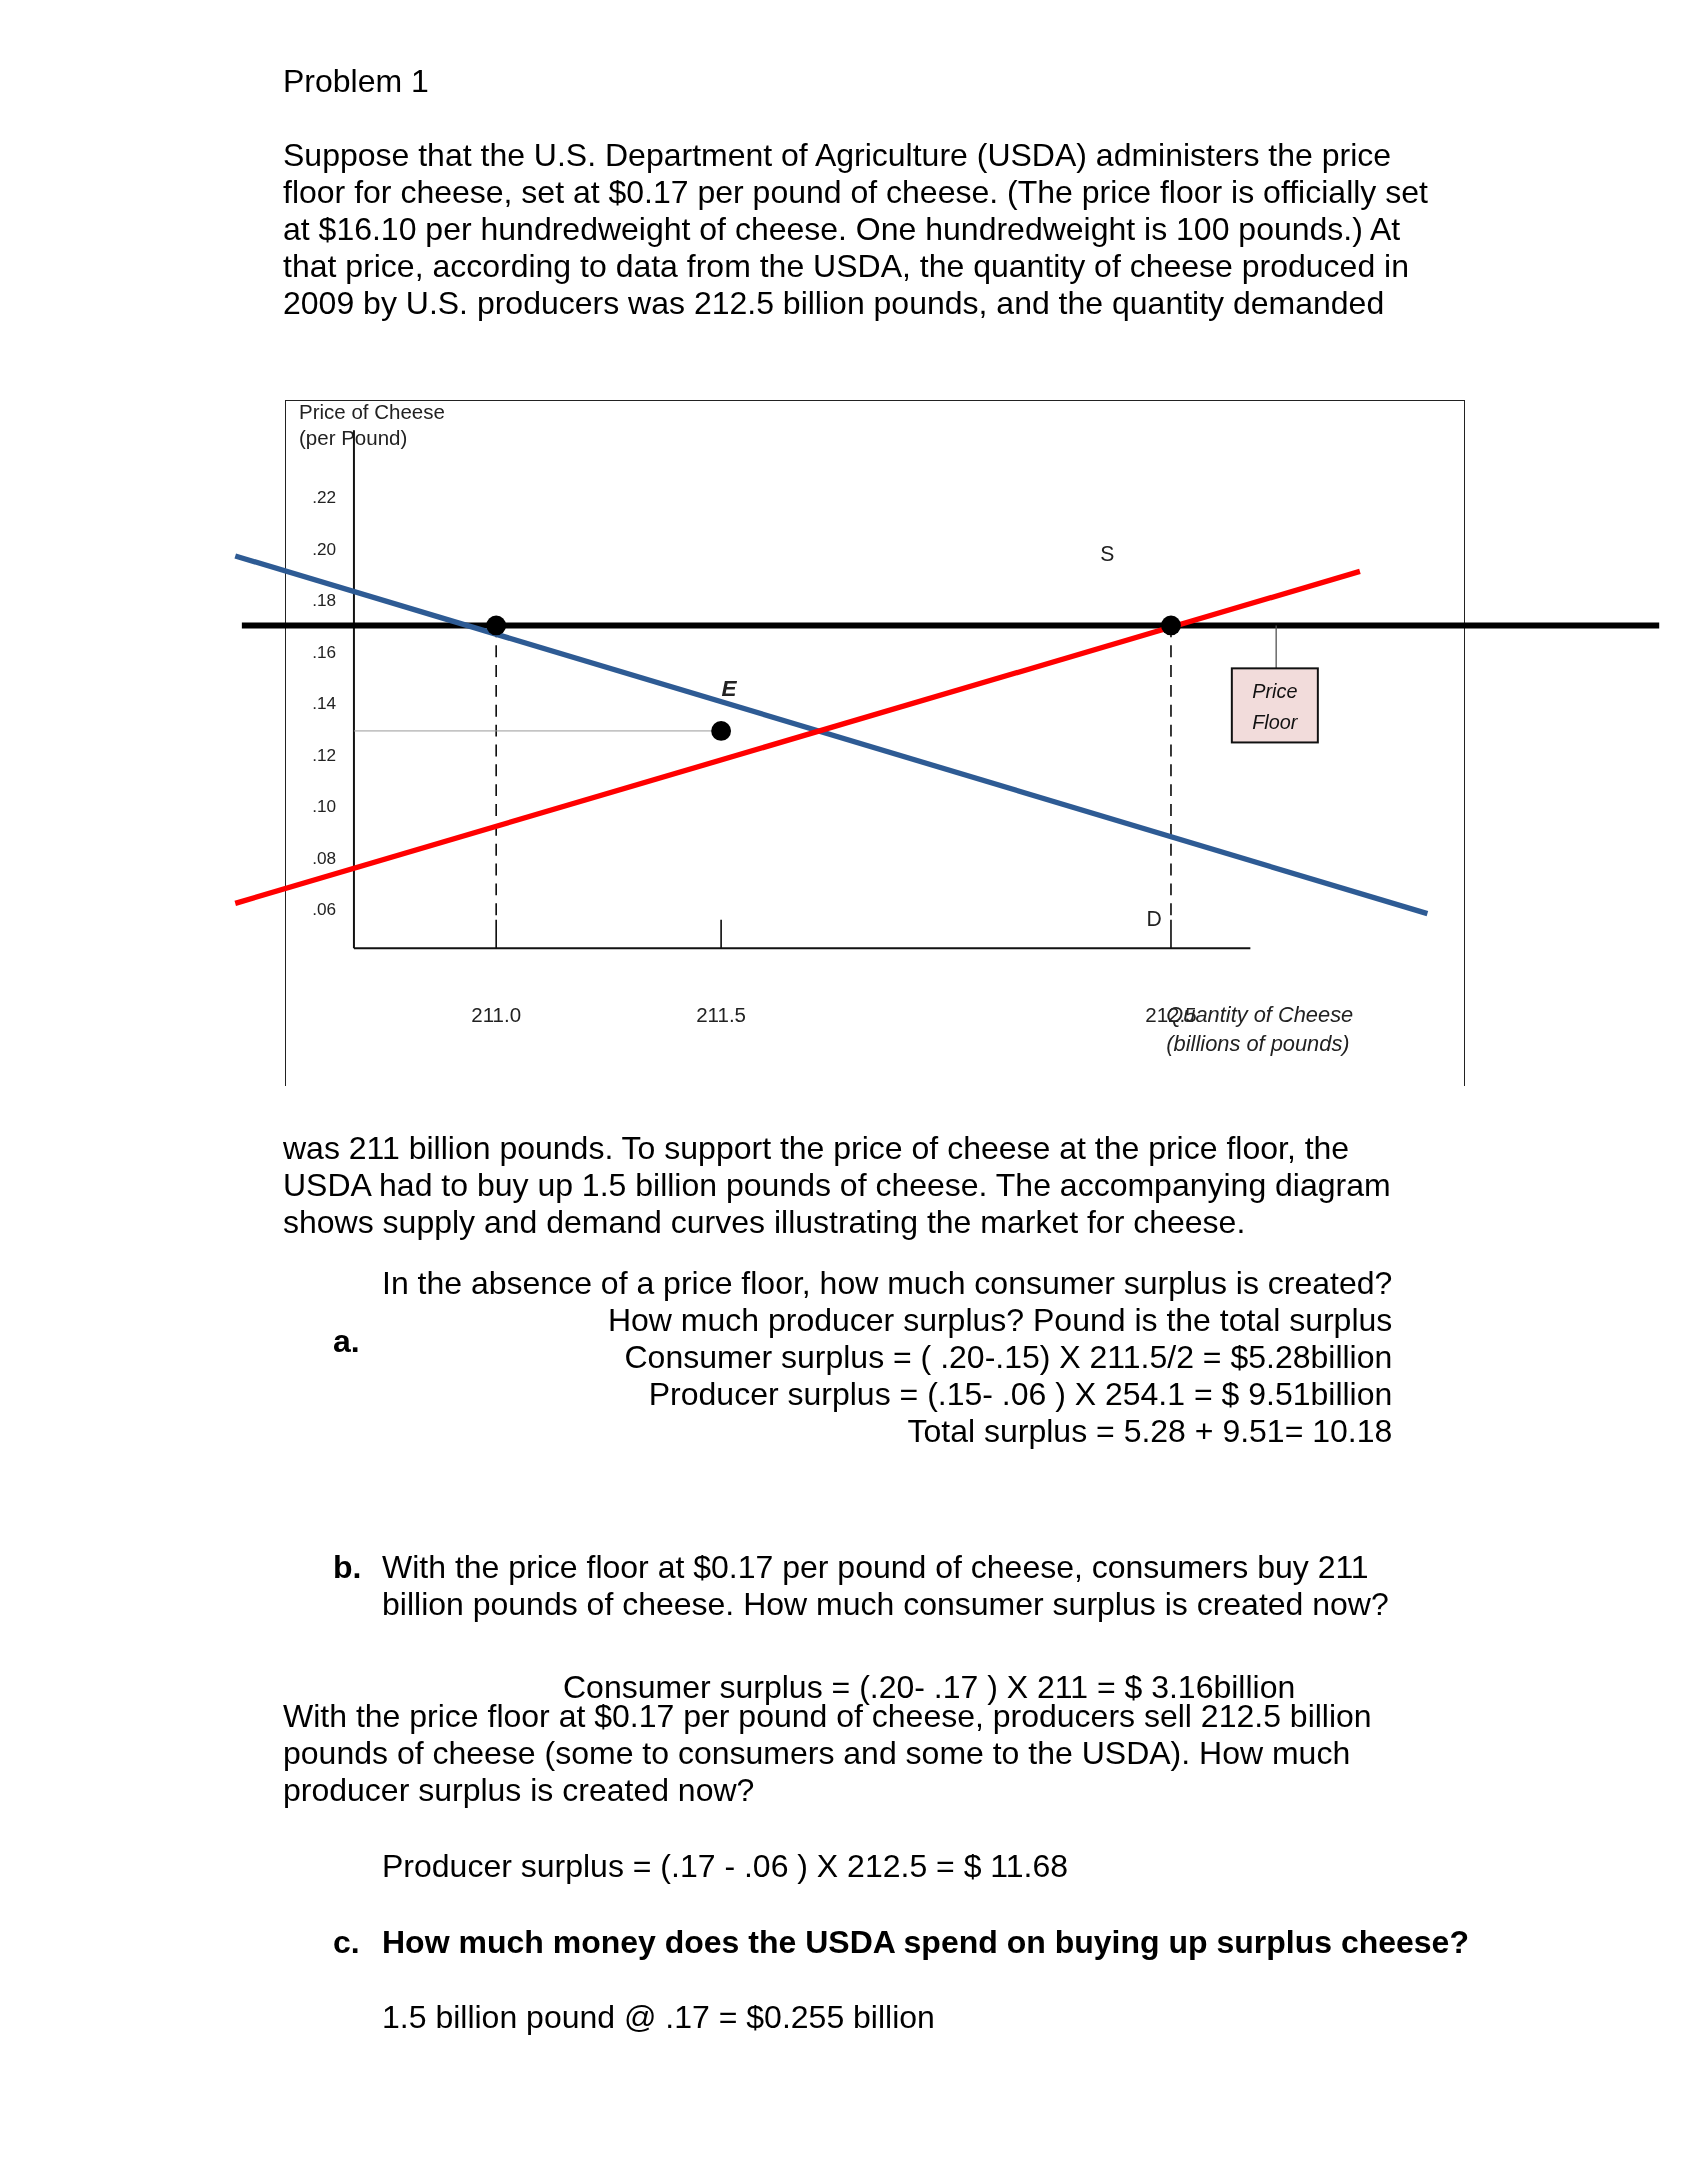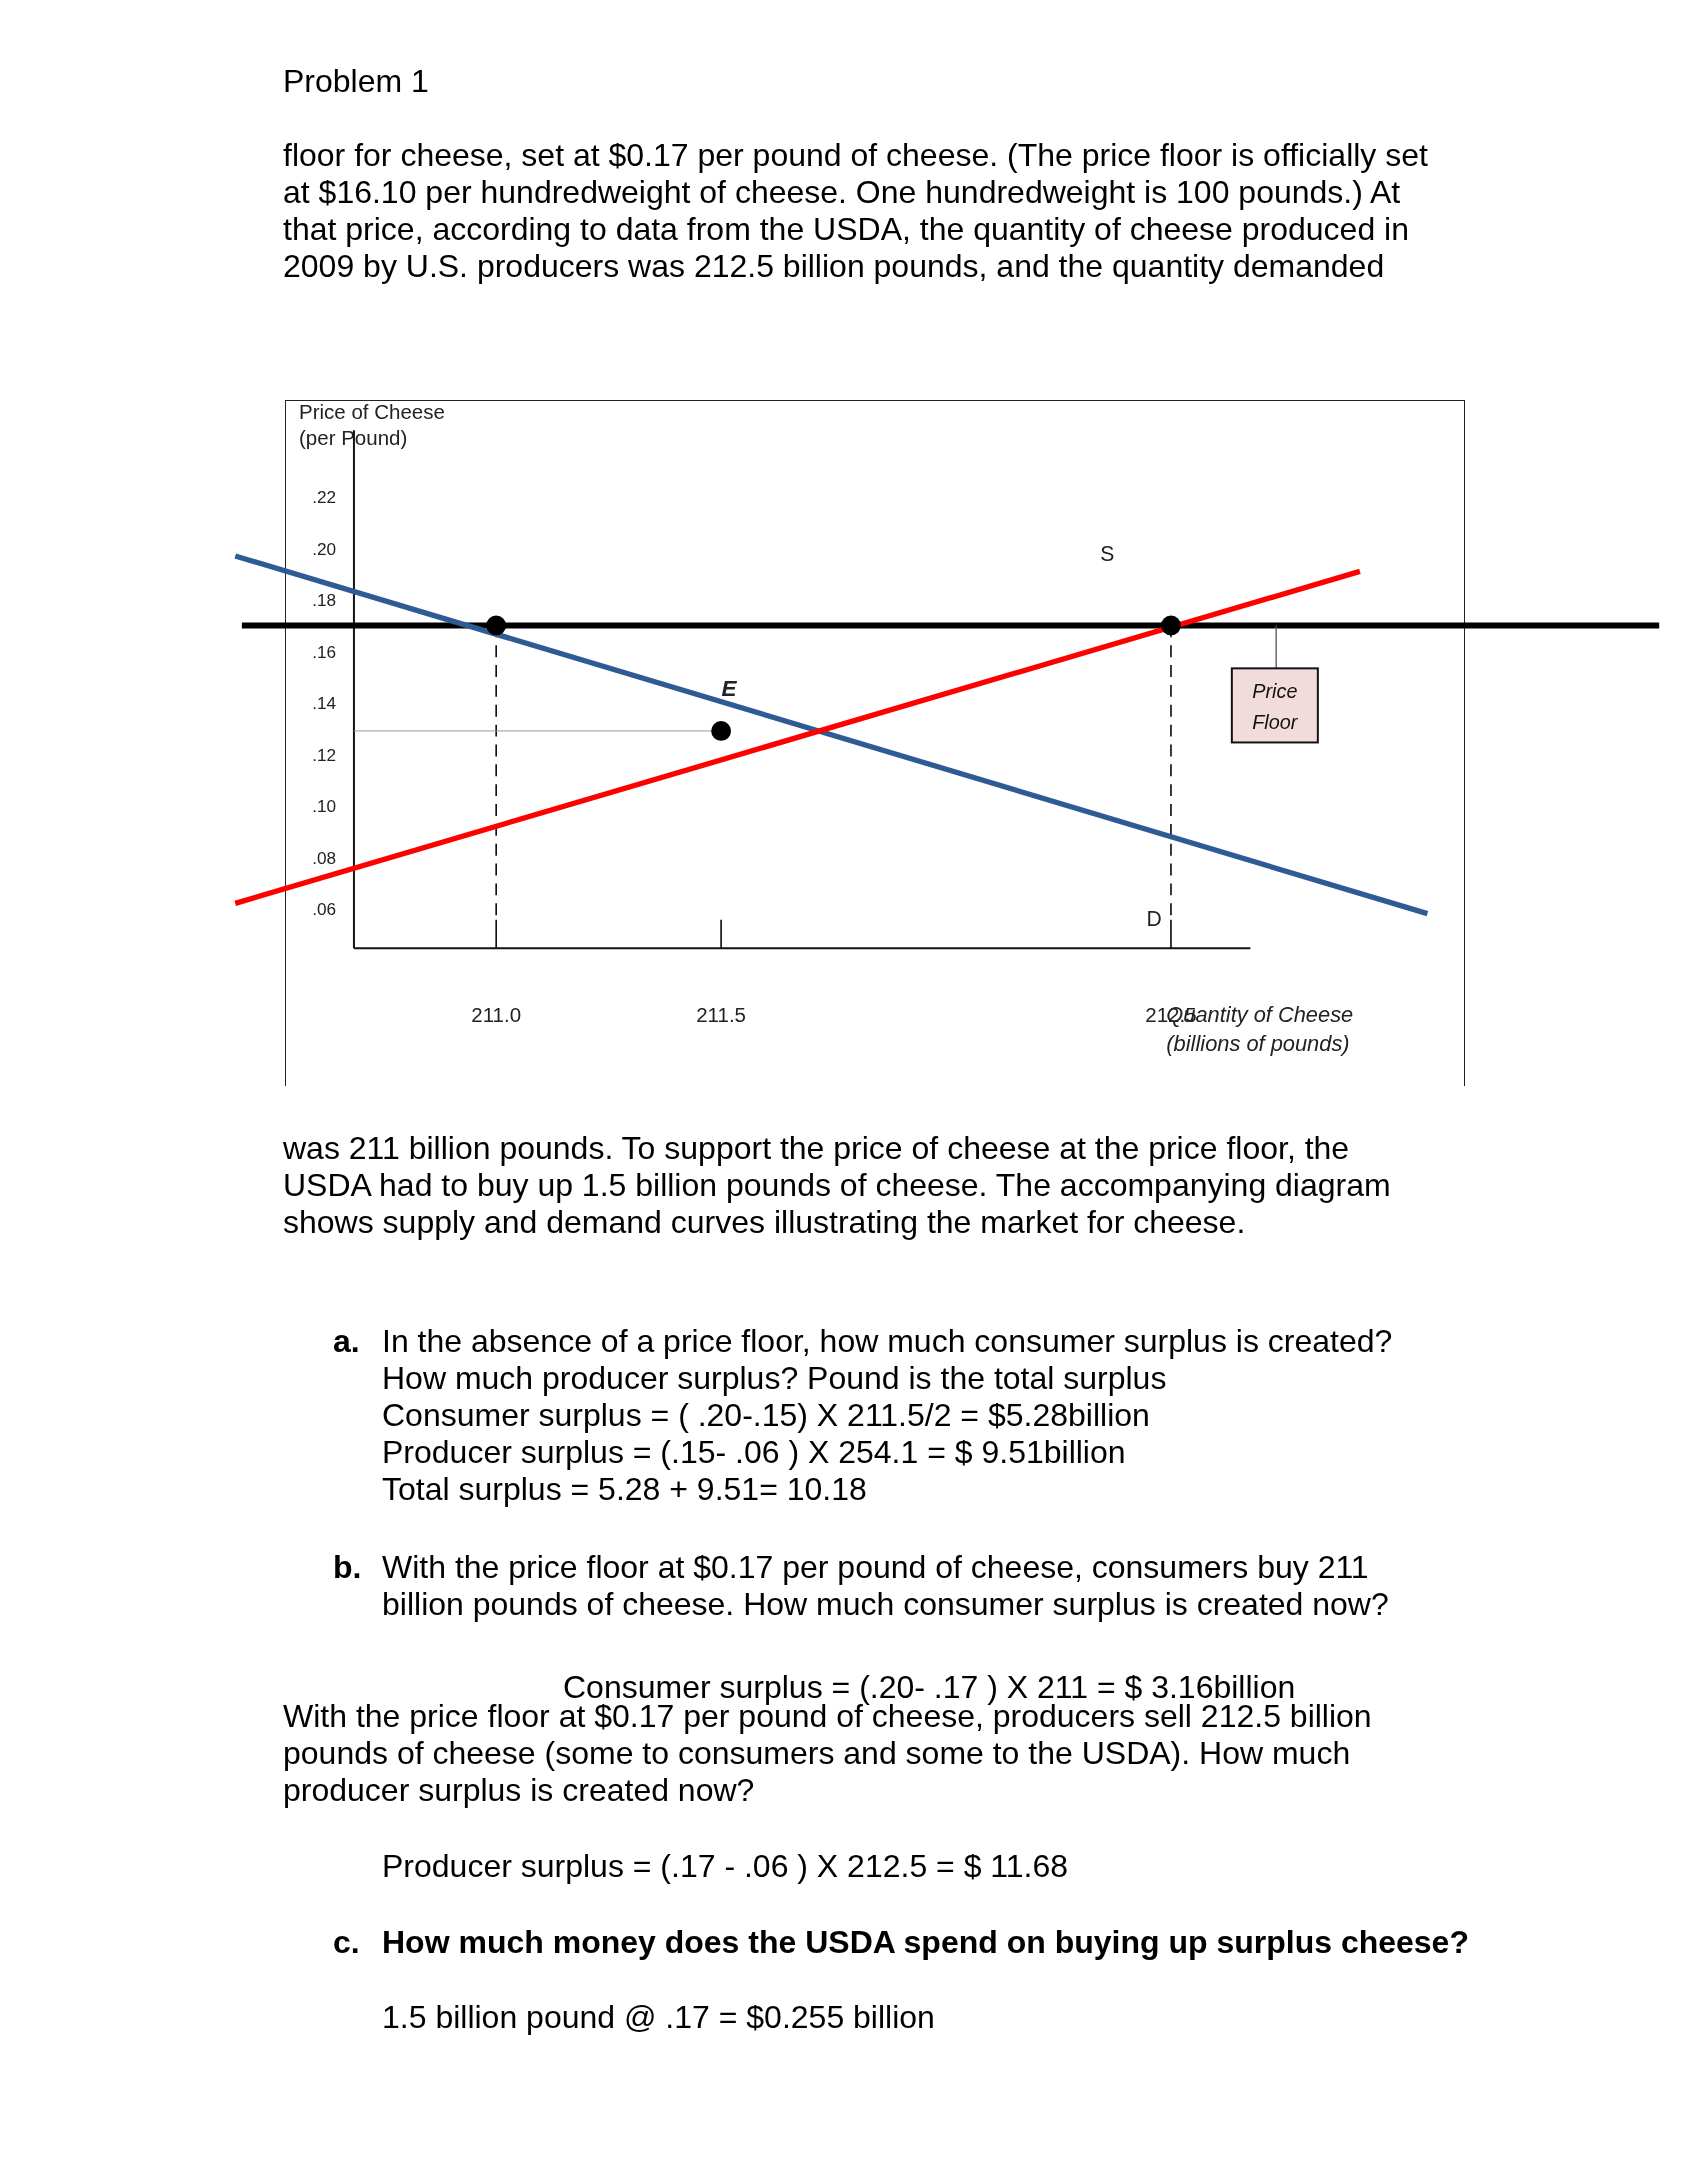--- a/index.html
+++ b/index.html
@@ -14,20 +14,21 @@
   svg text { font-family:"Liberation Sans", sans-serif; }
   .marker { font-weight:bold; }
   .indent { left:382px; }
 </style>
 </head>
 <body>
 
 <div class="abs h1">Problem 1</div>
 
 <div class="abs para" style="top:137px;">
+  <span class="line">Suppose that the U.S. Department of Agriculture (USDA) administers the price</span>
   <span class="line">floor for cheese, set at $0.17 per pound of cheese. (The price floor is officially set</span>
   <span class="line">at $16.10 per hundredweight of cheese. One hundredweight is 100 pounds.) At</span>
   <span class="line">that price, according to data from the USDA, the quantity of cheese produced in</span>
   <span class="line">2009 by U.S. producers was 212.5 billion pounds, and the quantity demanded</span>
 </div>
 
 <div class="abs chart-frame"></div>
 
 <svg class="abs" style="left:0;top:0;" width="1687" height="1125" viewBox="0 0 2550 1700">
   <g id="chart-layer">
@@ -71,21 +72,21 @@
     </g>
 </svg>
 
 <div class="abs para" style="top:1098px;margin-top:32px;">
   <span class="line">was 211 billion pounds. To support the price of cheese at the price floor, the</span>
   <span class="line">USDA had to buy up 1.5 billion pounds of cheese. The accompanying diagram</span>
   <span class="line">shows supply and demand curves illustrating the market for cheese.</span>
 </div>
 
 <div class="abs para marker" style="left:333px;top:1323px;">a.</div>
-<div class="abs para indent" style="top:1323px;">
+<div class="abs para indent" style="top:1265px;text-align:right;">
   <span class="line">In the absence of a price floor, how much consumer surplus is created?</span>
   <span class="line">How much producer surplus? Pound is the total surplus</span>
   <span class="line">Consumer surplus = ( .20-.15) X 211.5/2 = $5.28billion</span>
   <span class="line">Producer surplus =  (.15- .06 ) X 254.1 = $ 9.51billion</span>
   <span class="line">Total surplus = 5.28 + 9.51= 10.18</span>
 </div>
 
 <div class="abs para marker" style="left:333px;top:1549px;">b.</div>
 <div class="abs para indent" style="top:1549px;">
   <span class="line">With the price floor at $0.17 per pound of cheese, consumers buy 211</span>

